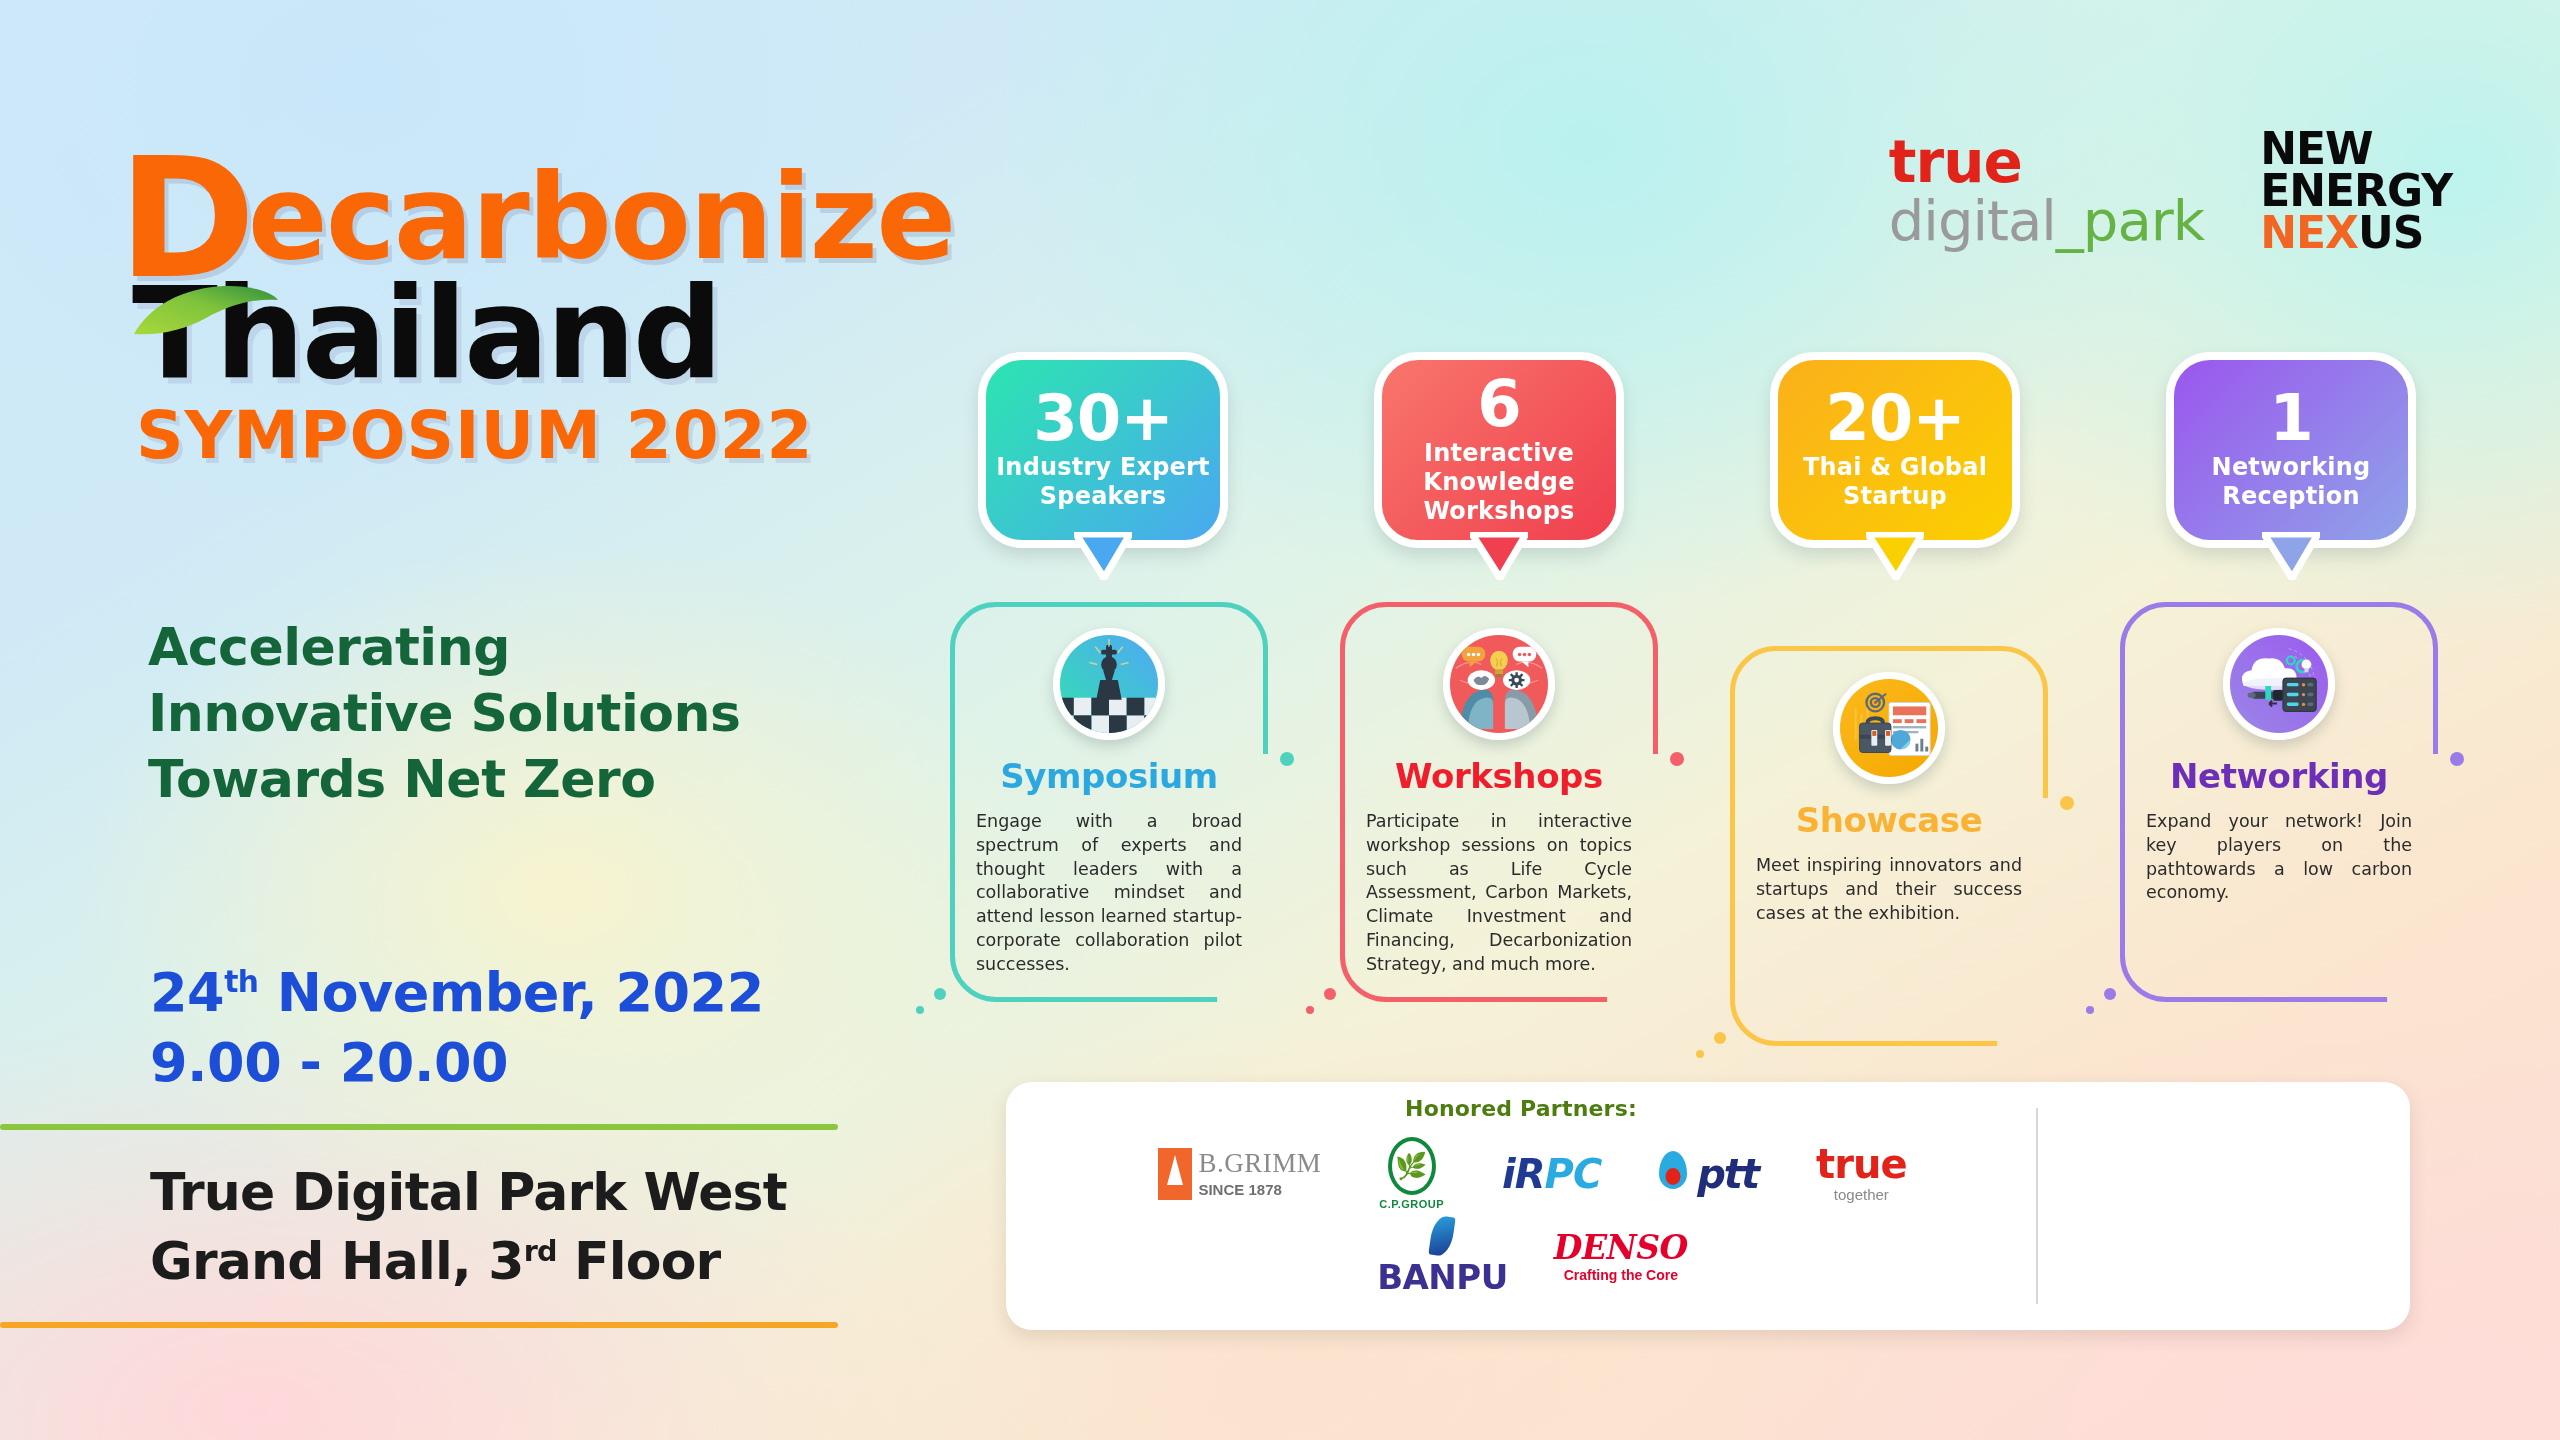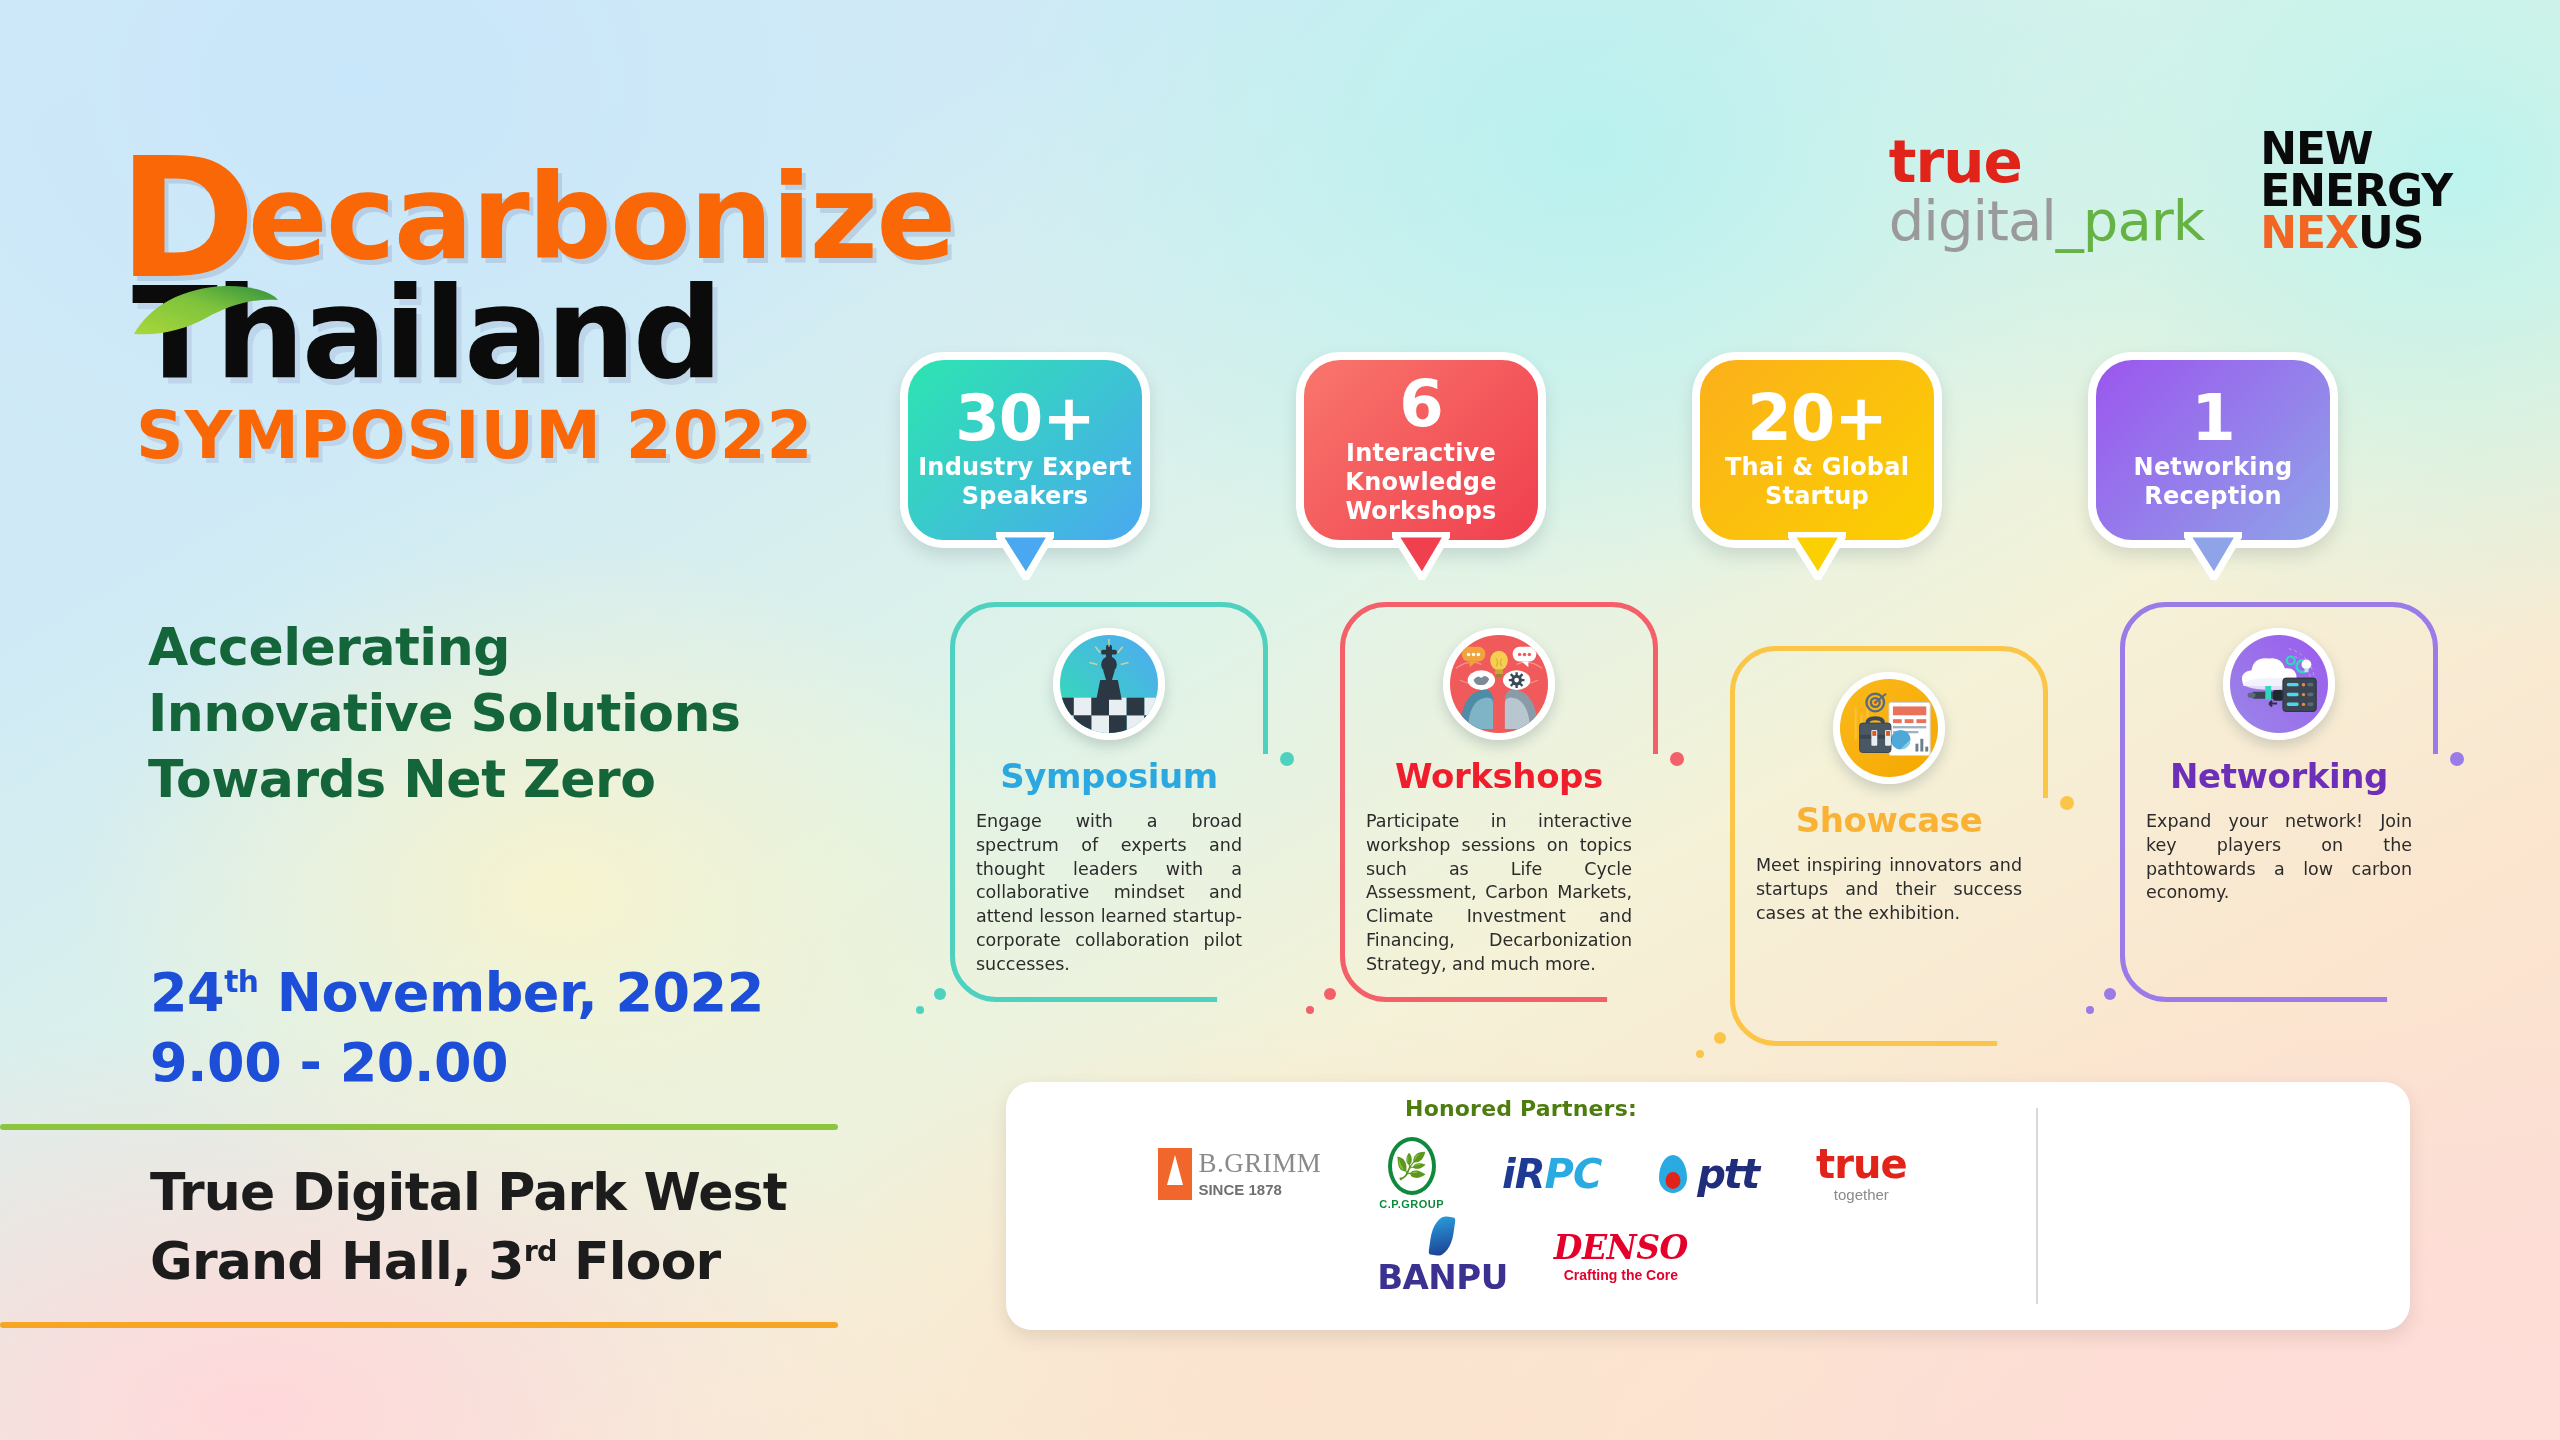--- a/index.html
+++ b/index.html
@@ -85,21 +85,21 @@
     font-size:58px; color:#E2231A; letter-spacing:-1px;
   }
   .tdp-dp { font-family:"DejaVu Sans", sans-serif; font-size:56px; letter-spacing:-1px; margin-top:2px; }
   .tdp-dp .g { color:#9A9A9A; }
   .tdp-dp .gr { color:#64B344; }
   .nen { line-height:.95; font-family:"DejaVu Sans", sans-serif; font-weight:bold; font-size:44px; letter-spacing:-1px; }
   .nen .blk { color:#0a0a0a; }
   .nen .org { color:#F26522; }
 
   
-  #bubbles { position:absolute; left:900px; top:352px; width:1480px; height:250px; z-index:5; }
+  #bubbles { position:absolute; left:978px; top:352px; width:1480px; height:250px; z-index:5; }
   .bubble-slot { position:absolute; top:0; width:250px; }
   .bubble {
     position:relative; width:250px; height:196px;
     border-radius:44px; border:8px solid #fff;
     box-shadow:0 8px 16px rgba(60,80,90,.16);
     display:flex; flex-direction:column; align-items:center; justify-content:center;
     color:#fff; text-align:center;
   }
   .bubble .num {
     font-family:"DejaVu Sans", sans-serif; font-weight:bold;
@@ -164,21 +164,21 @@
   .bgrimm .s { font-family:"Liberation Sans", sans-serif; font-weight:bold; font-size:15px; color:#6f6f6f; margin-top:4px; }
 
   .cp { text-align:center; }
   .cp .ring { width:48px; height:58px; border:4px solid #0f8a3c; border-radius:24px/29px; margin:0 auto; position:relative; }
   .cp .ring::before { content:"\1F33F"; position:absolute; inset:0; display:flex; align-items:center; justify-content:center; font-size:26px; color:#0f8a3c; }
   .cp .lbl { font-family:"Liberation Sans", sans-serif; font-weight:bold; font-size:11px; color:#0f8a3c; margin-top:3px; letter-spacing:.5px; }
 
   .irpc { font-family:"DejaVu Sans", sans-serif; font-weight:bold; font-style:italic; font-size:40px; letter-spacing:-1px; }
   .irpc .d { color:#1f3a93; } .irpc .l { color:#29ABE2; }
 
-  .pttw { display:flex; align-items:center; gap:10px; }
+  .pttw { display:flex; align-items:flex-start; gap:10px; }
   .pttw .drop { width:28px; height:38px; background:#29ABE2; border-radius:50% 50% 50% 50%/60% 60% 40% 40%; position:relative; transform:rotate(0deg); }
   .pttw .drop::after{ content:""; position:absolute; left:50%; top:46%; transform:translateX(-50%); width:15px; height:17px; background:#E2231A; border-radius:50%; }
   .pttw .w { font-family:"DejaVu Sans", sans-serif; font-weight:bold; font-style:italic; font-size:40px; color:#1f2d7a; letter-spacing:-2px; }
 
   .truep { text-align:center; }
   .truep .t { font-family:"DejaVu Sans", sans-serif; font-weight:bold; font-size:40px; color:#E2231A; letter-spacing:-1px; line-height:1; }
   .truep .sub { font-family:"Liberation Sans", sans-serif; font-size:15px; color:#8a8a8a; margin-top:2px; }
 
   .banpu { text-align:center; }
   .banpu .fl { width:22px; height:40px; margin:0 auto 1px; background:linear-gradient(160deg,#2aa3e0,#1b3a8f);

